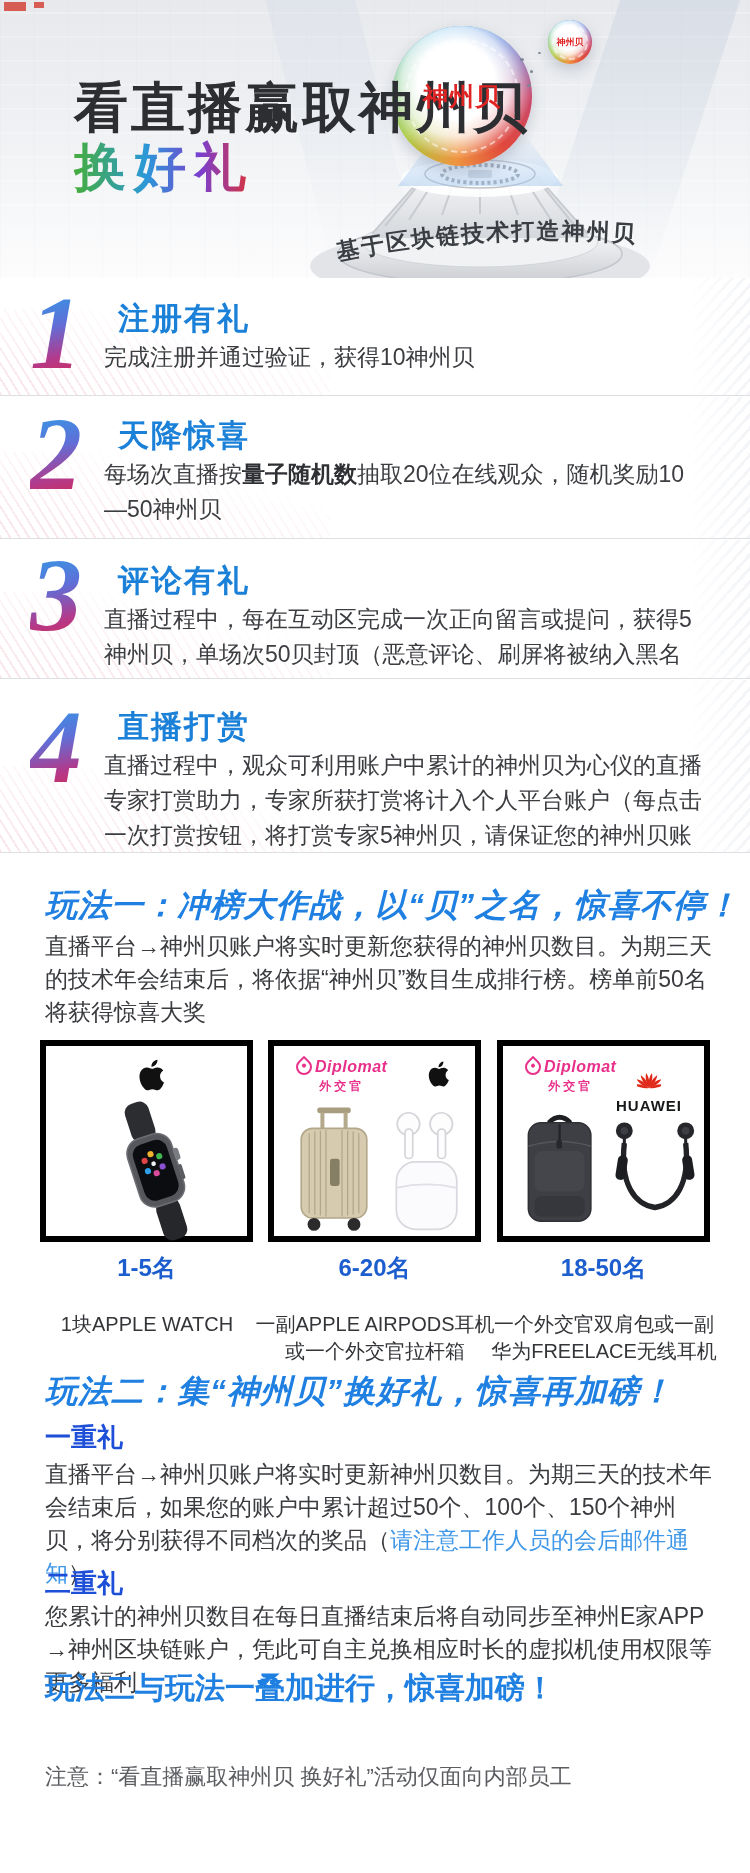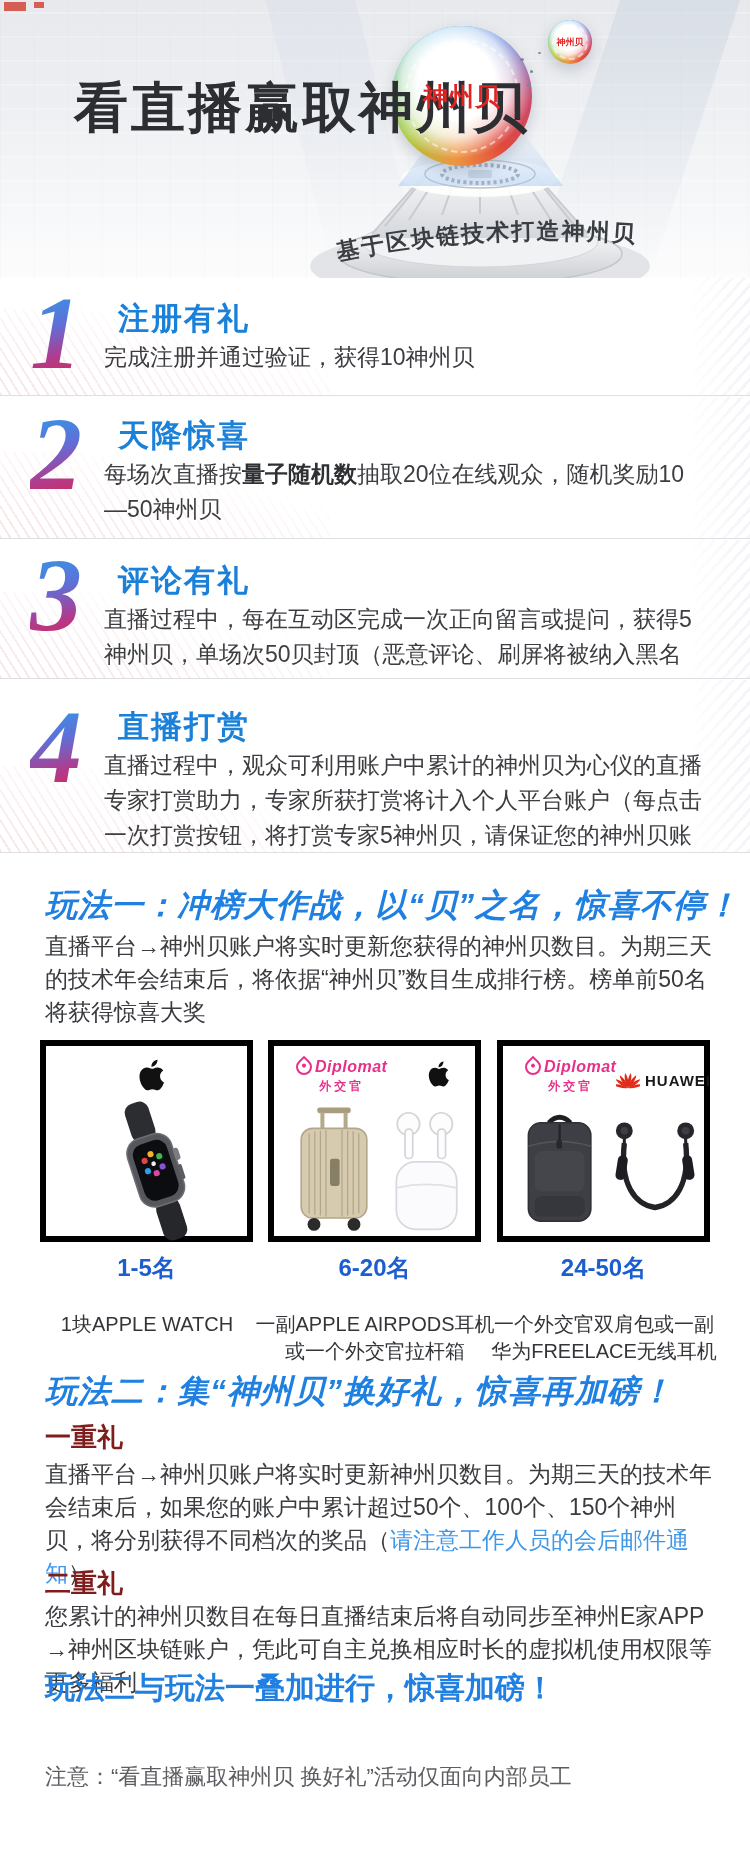--- a/index.html
+++ b/index.html
@@ -54,35 +54,35 @@
     font-family:"Liberation Serif","DejaVu Serif",serif;
     background:linear-gradient(168deg,#2e9fe8 4%,#5f6fd8 42%,#b23a8c 72%,#d42a55 96%);
     -webkit-background-clip:text;background-clip:text;color:transparent;}
   .step-title{position:absolute;left:118px;font-size:31px;font-weight:700;color:#1a80d8;letter-spacing:2px;white-space:nowrap;}
   .step-body{position:absolute;left:104px;width:602px;font-size:23px;line-height:35px;color:#3b3d41;}
   .step-body b{font-weight:800;color:#2e3034;margin-top:48px;}
 
   
   .h-play{position:absolute;left:45px;font-size:32px;font-weight:800;color:#1f80e2;letter-spacing:1px;white-space:nowrap;font-style:italic;}
   .para{position:absolute;left:45px;width:668px;font-size:23px;line-height:33px;color:#393b3f;}
-  .tier-title{position:absolute;left:45px;font-size:26px;font-weight:800;color:#7f1d1d;}
+  .tier-title{position:absolute;left:45px;font-size:26px;font-weight:800;color:#1d4ed8;}
   .link-blue{color:#3f97e8;}
   .h-stack{position:absolute;left:45px;font-size:30px;font-weight:800;color:#1f80e2;white-space:nowrap;}
   .note{position:absolute;left:45px;font-size:22px;color:#5b5d61;}
 
   
   .card{position:absolute;top:1040px;width:213px;height:202px;background:#fff;border:6px solid #000000;box-sizing:border-box;}
   .card1{left:40px;}.card2{left:268px;}.card3{left:497px;}
   .diplomat{position:absolute;display:flex;flex-direction:column;align-items:center;}
   .diplomat .row{display:flex;align-items:center;gap:3px;}
   .drop{width:12px;height:12px;border:2px solid #e8308a;border-radius:0 50% 50% 50%;transform:rotate(45deg);position:relative;}
   .drop::after{content:"";position:absolute;left:3px;top:3px;width:4px;height:4px;border-radius:50%;background:#e8308a;}
   .dip-word{font-size:16px;font-weight:800;font-style:italic;color:#e8308a;letter-spacing:.5px;}
   .dip-cn{font-size:12px;font-weight:700;color:#e8308a;letter-spacing:3px;margin-top:2px;}
-  .huawei{position:absolute;display:flex;align-items:center;gap:5px;}
+  .huawei{position:absolute;display:flex;align-items:center;gap:5px;flex-direction:column;}
   .hw-word{font-size:15px;font-weight:800;color:#17181a;letter-spacing:1px;}
   .rank{position:absolute;top:1252px;width:213px;text-align:center;font-size:24px;font-weight:800;color:#1d5ecf;}
   .pdesc{position:absolute;top:1286px;width:244px;text-align:center;font-size:20px;line-height:27px;color:#333538;white-space:pre-line;margin-top:25px;}
 </style>
 </head>
 <body>
 
 <div class="banner">
   <div class="tex"></div>
   <div class="beam-l"></div>
@@ -133,20 +133,21 @@
   </div>
   <div class="coin coin-small">
     <span class="coin-label">神州贝</span>
   </div>
   <div class="particle" style="left:520px;top:58px;width:4px;height:3px;"></div>
   <div class="particle" style="left:530px;top:70px;width:3px;height:3px;"></div>
   <div class="particle" style="left:538px;top:52px;width:3px;height:2px;"></div>
   <div class="particle" style="left:527px;top:84px;width:4px;height:3px;"></div>
 
   <div class="banner-title">看直播赢取神州贝</div>
+  <div class="banner-sub">换好礼</div>
 </div>
 
 <div class="step" style="top:278px;height:118px;">
   <div class="hatch"></div>
   <div class="rtex"></div>
   <div class="num" style="top:6px;">1</div>
   <div class="step-title" style="top:20px;">注册有礼</div>
   <div class="step-body" style="top:62px;">完成注册并通过验证，获得10神州贝</div>
 </div>
 
@@ -280,21 +281,21 @@
     <line x1="100" y1="28" x2="100" y2="42" stroke="#222326" stroke-width="4"></line>
     <circle cx="20" cy="20" r="11" fill="#26272b"></circle>
       <circle cx="20" cy="20" r="5" fill="#3c3e44"></circle>
     <circle cx="100" cy="20" r="11" fill="#26272b"></circle>
       <circle cx="100" cy="20" r="5" fill="#3c3e44"></circle>
   </svg>
 </div>
 
 <div class="rank" style="left:40px;">1-5名</div>
 <div class="rank" style="left:268px;">6-20名</div>
-<div class="rank" style="left:497px;">24-50名</div>
+<div class="rank" style="left:497px;">18-50名</div>
 <div class="pdesc" style="left:25px;">1块APPLE WATCH</div>
 <div class="pdesc" style="left:253px;">一副APPLE AIRPODS耳机
 或一个外交官拉杆箱</div>
 <div class="pdesc" style="left:482px;">一个外交官双肩包或一副
 华为FREELACE无线耳机</div>
 
 <div class="h-play" style="top:1370px;">玩法二：集“神州贝”换好礼，惊喜再加磅！</div>
 <div class="tier-title" style="top:1420px;">一重礼</div>
 <div class="para" style="top:1458px;"><span>直播平台→神州贝账户将实时更新神州贝数目。为期三天的技术年会结束后，如果您的账户中累计超过50个、100个、150个神州贝，将分别获得不同档次的奖品（</span><span class="link-blue">请注意工作人员的会后邮件通知</span><span>）</span></div>
 <div class="tier-title" style="top:1566px;">二重礼</div>

